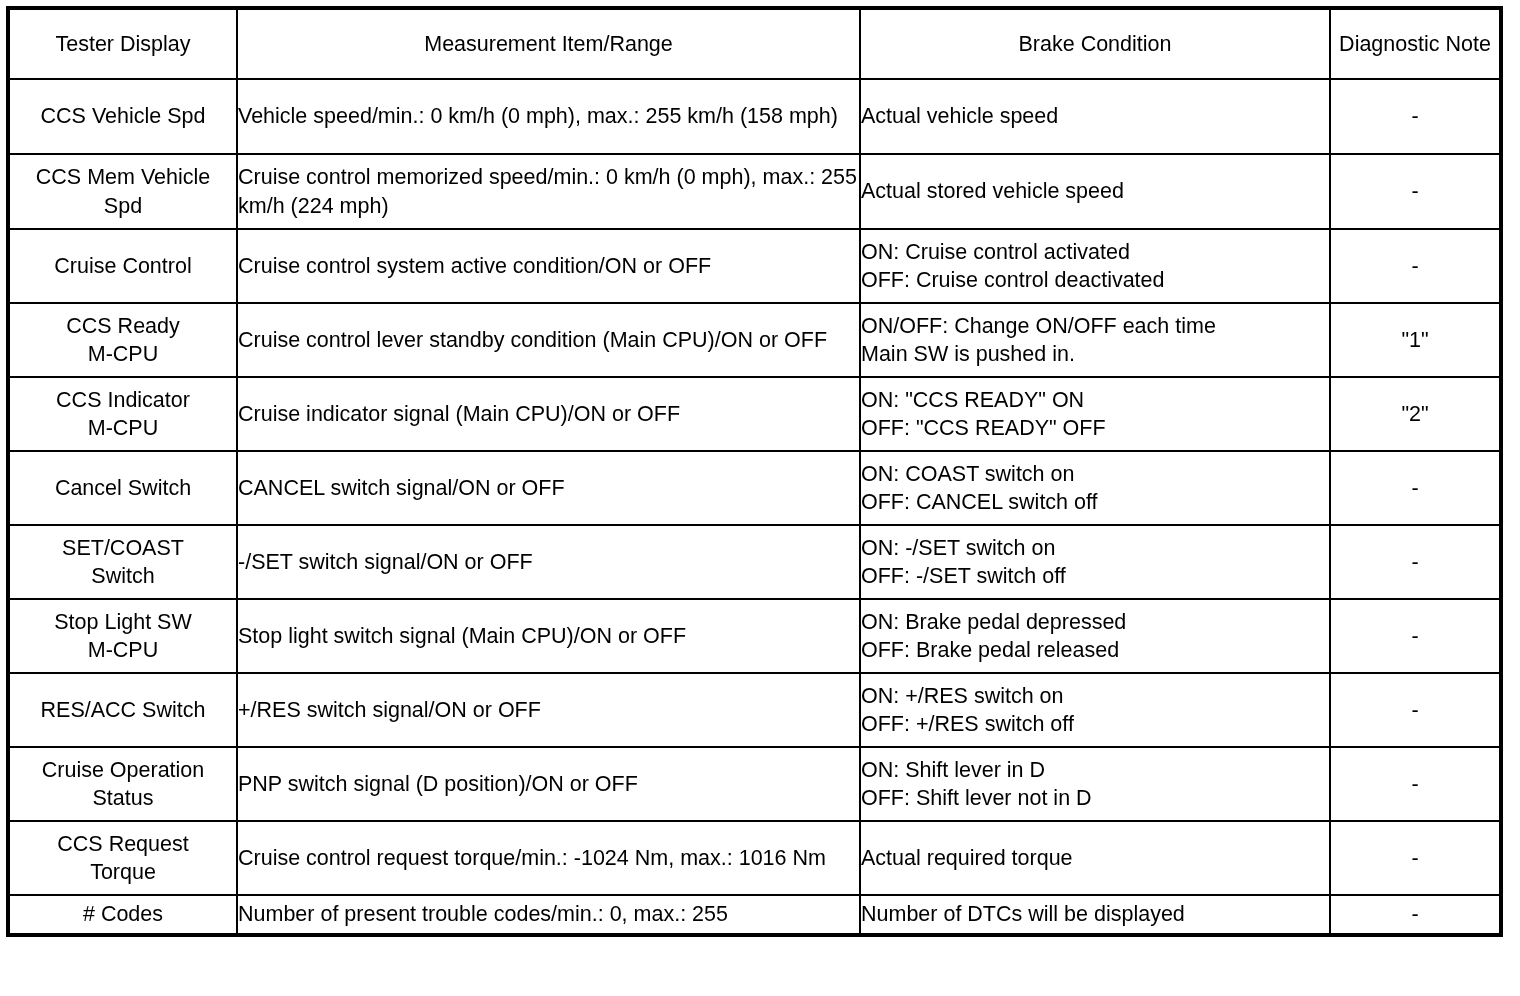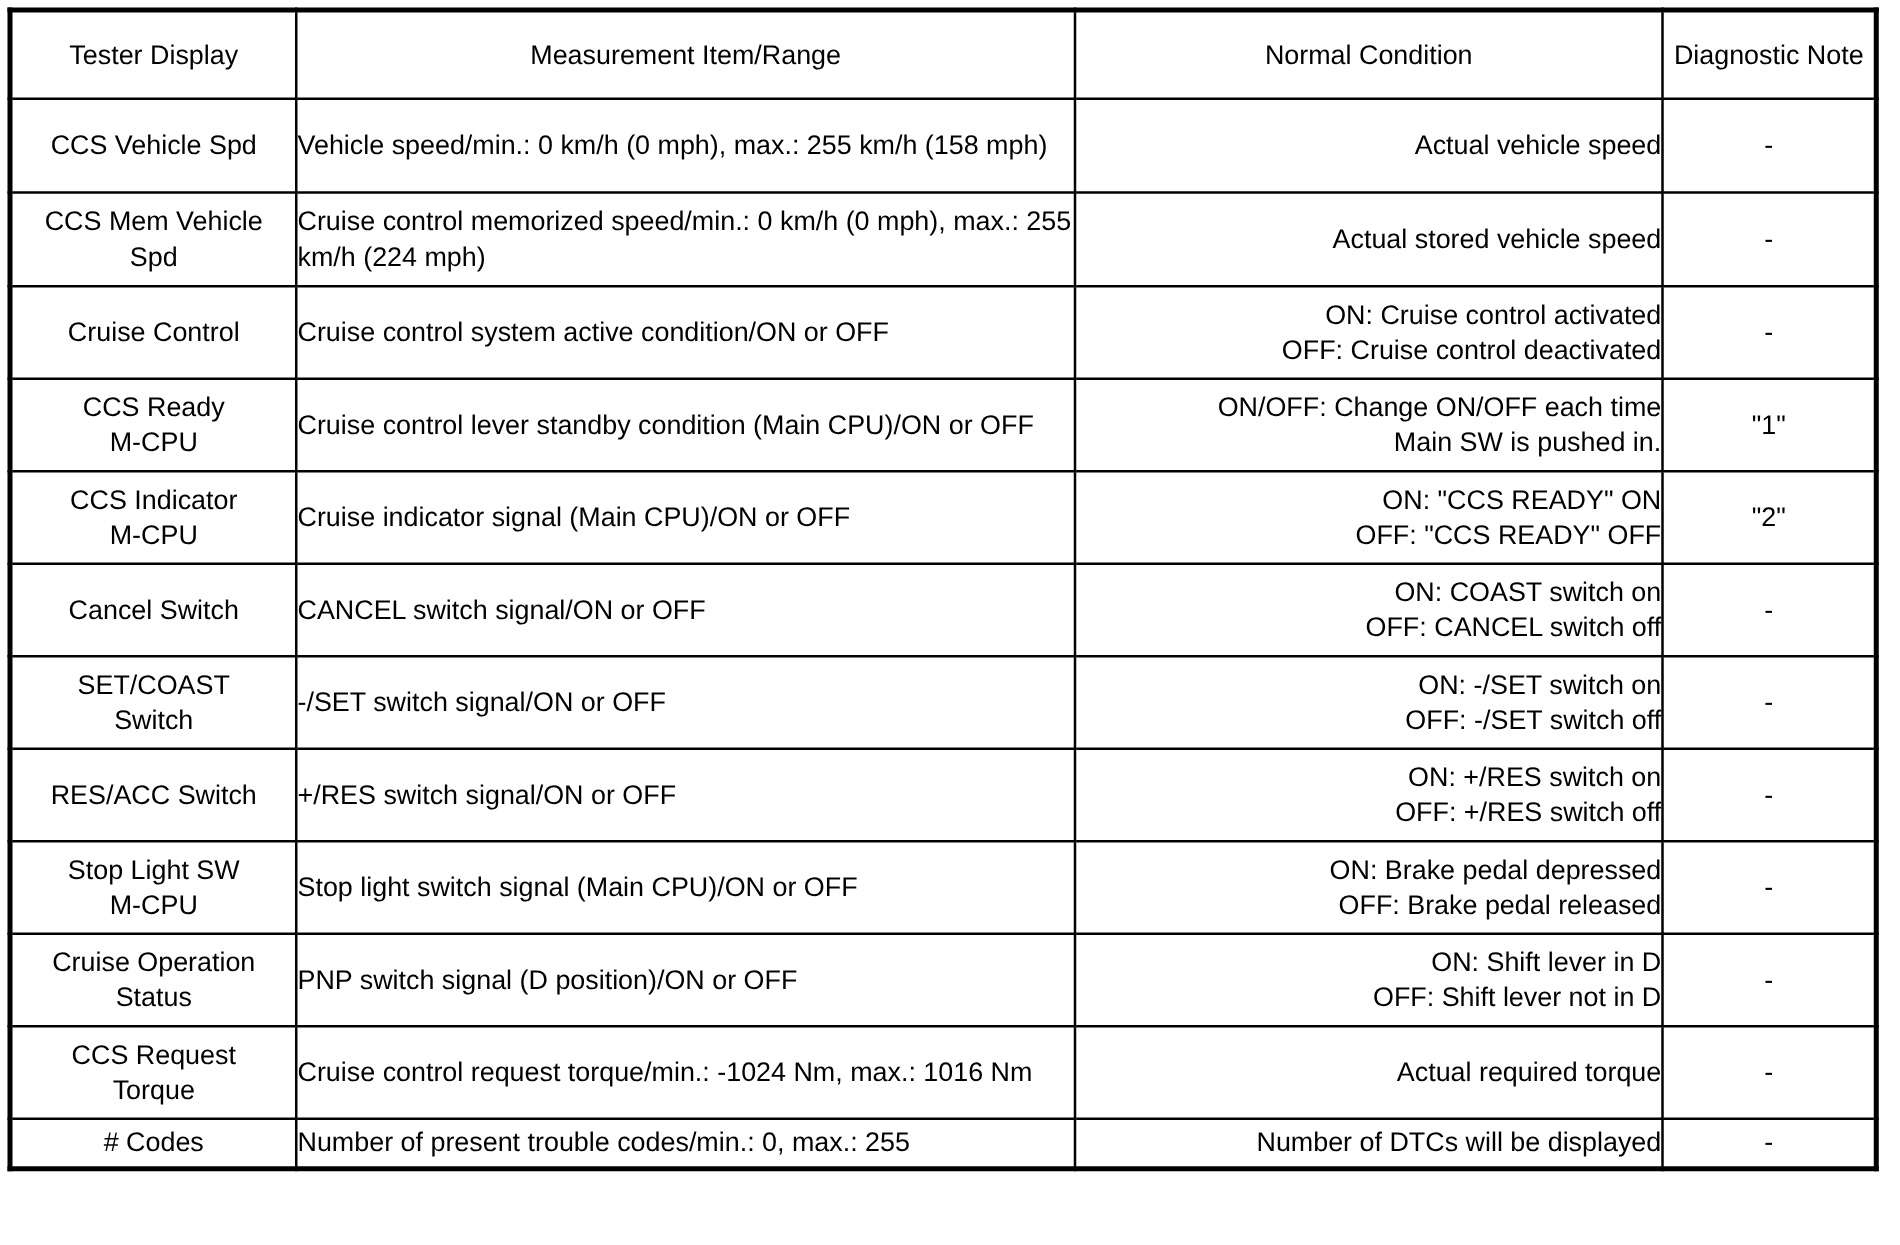--- a/index.html
+++ b/index.html
@@ -57,21 +57,21 @@
   td.tester {
     text-align: center;
     padding: 5px 6px;
   }
   td.measure {
     text-align: left;
     padding: 5px 9px 5px 10px;
     border-radius: 16px;
   }
   td.normal {
-    text-align: right;
+    text-align: left;
     padding: 5px 8px 5px 9px;
   }
   td.note {
     text-align: center;
     padding: 5px 4px;
   }
   .line { display: block; white-space: pre-wrap; }
   tbody tr { height: 74px; }
   tbody tr.tall { height: 75px; }
   tbody tr.short { height: 40px; }
@@ -85,21 +85,21 @@
     <colgroup>
       <col class="c-tester">
       <col class="c-measure">
       <col class="c-normal">
       <col class="c-note">
     </colgroup>
     <thead>
       <tr>
         <th>Tester Display</th>
         <th>Measurement Item/Range</th>
-        <th>Normal Condition</th>
+        <th>Brake Condition</th>
         <th>Diagnostic Note</th>
       </tr>
     </thead>
     <tbody>
 
       <tr class="tall">
         <td class="tester">
           <span class="line">CCS Vehicle Spd</span>
         </td>
         <td class="measure">Vehicle speed/min.: 0 km/h (0 mph), max.: 255 km/h (158 mph)</td>
@@ -176,45 +176,45 @@
         <td class="measure">-/SET switch signal/ON or OFF</td>
         <td class="normal">
           <span class="line">ON: -/SET switch on</span>
           <span class="line">OFF: -/SET switch off</span>
         </td>
         <td class="note">-</td>
       </tr>
 
       <tr>
         <td class="tester">
+          <span class="line">Stop Light SW</span>
+          <span class="line">M-CPU</span>
+        </td>
+        <td class="measure">Stop light switch signal (Main CPU)/ON or OFF</td>
+        <td class="normal">
+          <span class="line">ON: Brake pedal depressed</span>
+          <span class="line">OFF: Brake pedal released</span>
+        </td>
+        <td class="note">-</td>
+      </tr>
+
+      <tr>
+        <td class="tester">
           <span class="line">RES/ACC Switch</span>
         </td>
         <td class="measure">+/RES switch signal/ON or OFF</td>
         <td class="normal">
           <span class="line">ON: +/RES switch on</span>
           <span class="line">OFF: +/RES switch off</span>
         </td>
         <td class="note">-</td>
       </tr>
 
       <tr>
         <td class="tester">
-          <span class="line">Stop Light SW</span>
-          <span class="line">M-CPU</span>
-        </td>
-        <td class="measure">Stop light switch signal (Main CPU)/ON or OFF</td>
-        <td class="normal">
-          <span class="line">ON: Brake pedal depressed</span>
-          <span class="line">OFF: Brake pedal released</span>
-        </td>
-        <td class="note">-</td>
-      </tr>
-
-      <tr>
-        <td class="tester">
           <span class="line">Cruise Operation</span>
           <span class="line">Status</span>
         </td>
         <td class="measure">PNP switch signal (D position)/ON or OFF</td>
         <td class="normal">
           <span class="line">ON: Shift lever in D</span>
           <span class="line">OFF: Shift lever not in D</span>
         </td>
         <td class="note">-</td>
       </tr>

